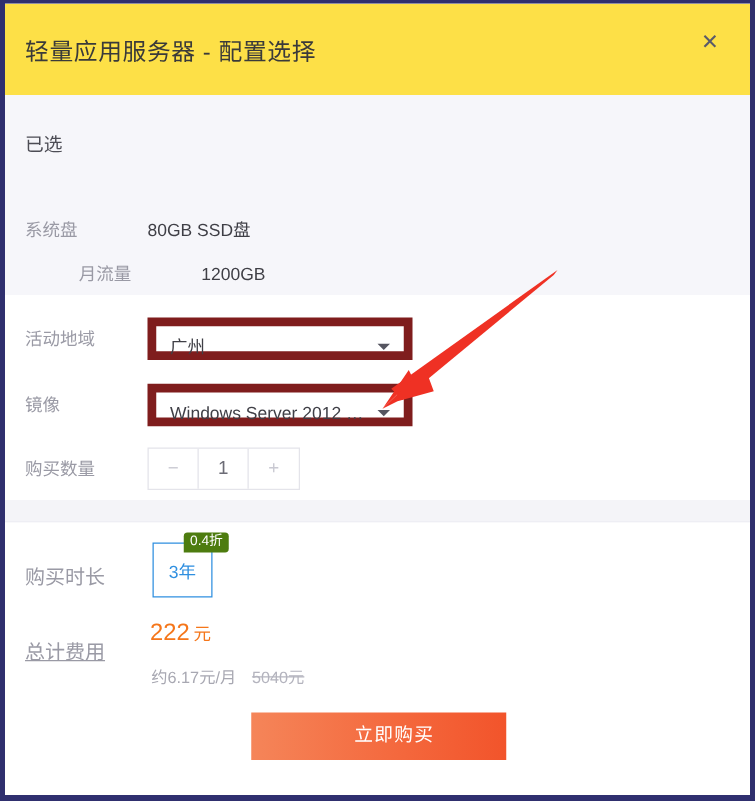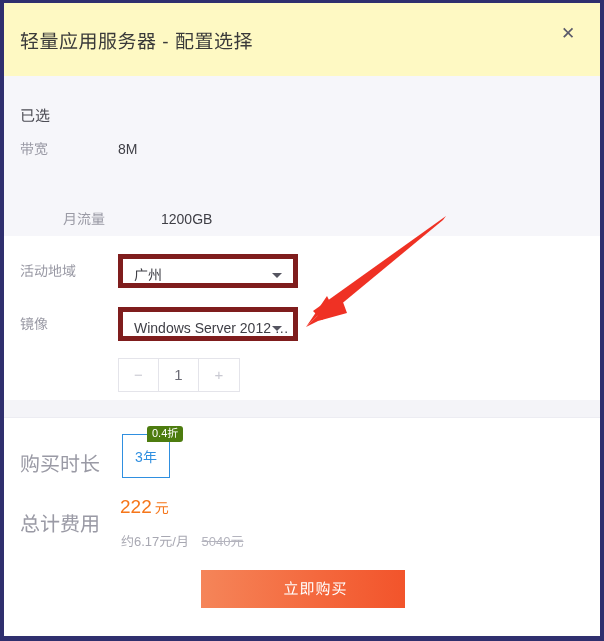--- a/index.html
+++ b/index.html
@@ -24,21 +24,21 @@
     position: absolute;
     left: -4px; top: -3px;
     width: 604px; height: 641px;
     background: #fffffd;
   }
 
   
   .header {
     position: absolute; left: 4px; top: 3px;
     width: 596px; height: 73px;
-    background: #fef9c3;
+    background: #fde047;
   }
   .dialog-title {
     position: absolute; left: 16px; top: 23px;
     font-size: 19px; color: #3a3a3a;
     letter-spacing: 0.5px;
     white-space: nowrap;
   }
   .close-btn {
     position: absolute; right: 20px; top: 19px;
     width: 24px; height: 24px;
@@ -76,22 +76,22 @@
     background: #ffffff;
   }
   .frow { position: absolute; left: 0; width: 100%; height: 34px; padding-left: 44px; }
   .frow .flbl {
     position: absolute; left: 16px; top: 0;
     font-size: 14px; color: #9a9aa5;
     line-height: 34px; white-space: nowrap;
   }
   .select-box {
     position: absolute; left: 114px; top: 0;
-    width: 180px; height: 34px;
-    border: 5px solid #7f1d1d;
+    width: 212px; height: 34px;
+    border: 7px solid #7f1d1d;
     background: #ffffff;
     cursor: pointer;
     text-align: center;
   }
   .select-box .sel-text {
     position: absolute; left: 11px; top: 0;
     line-height: 33px; font-size: 14px; color: #3f3f46;
     max-width: 160px; overflow: hidden;
     white-space: nowrap; text-overflow: ellipsis;
   }
@@ -132,21 +132,21 @@
 
   
   .section-price {
     position: absolute; left: 4px; top: 418px;
     width: 596px; height: 215px;
     background: #ffffff;
   }
   .prow { position: absolute; left: 0; width: 100%; }
   .prow .plbl {
     position: absolute; left: 16px;
-    font-size: 20px; color: #9a9aa5;
+    font-size: 16px; color: #9a9aa5;
     white-space: nowrap;
   }
 
   .duration-chip {
     position: absolute; left: 118px; top: 16px;
     width: 48px; height: 44px;
     border: 1px solid #2f8fe0;
     background: #ffffff;
     color: #2f8fe0; font-size: 14px;
     text-align: center; line-height: 44px;
@@ -206,25 +206,25 @@
   <div id="canvas">
 
     <div class="header">
       <div class="dialog-title">轻量应用服务器 - 配置选择</div>
       <div class="close-btn">✕</div>
     </div>
 
     <div class="section-selected">
       <div class="sel-heading">已选</div>
 
-      <div class="row" style="top:56px;">
-        <span class="lbl">带宽</span>
-        <span class="val">8M</span>
-      </div>
-
+
+      <div class="row" style="top:91px;">
+        <span class="lbl">系统盘</span>
+        <span class="val">80GB SSD盘</span>
+      </div>
 
       <div class="row" style="top:126px;margin-left:43px;">
         <span class="lbl">月流量</span>
         <span class="val">1200GB</span>
       </div>
     </div>
 
     <div class="section-form">
 
       <div class="frow" style="top:18px;">
@@ -237,20 +237,21 @@
 
       <div class="frow" style="top:71px;">
         <span class="flbl">镜像</span>
         <div class="select-box">
           <span class="sel-text">Windows Server 2012 …</span>
           <span class="caret"></span>
         </div>
       </div>
 
       <div class="frow" style="top:122px;">
+        <span class="flbl">购买数量</span>
         <div class="stepper">
           <div class="seg">−</div>
           <div class="seg qty">1</div>
           <div class="seg">+</div>
         </div>
       </div>
     </div>
 
     <div class="divider-band"></div>
 
@@ -258,21 +259,21 @@
 
       <div class="prow">
         <span class="plbl" style="top:30px;">购买时长</span>
         <div class="duration-chip">
           <span>3年</span>
           <span class="discount-badge">0.4折</span>
         </div>
       </div>
 
       <div class="prow">
-        <span class="plbl" style="top:90px;">总计费用</span>
+        <span class="plbl" style="top:90px;text-decoration:underline;">总计费用</span>
         <div class="total-amount">
           <span class="num">222</span><span class="unit">元</span>
         </div>
         <div class="price-sub">
           <span>约6.17元/月</span>
           <span class="orig">5040元</span>
         </div>
       </div>
 
       <div class="buy-button">立即购买</div>

